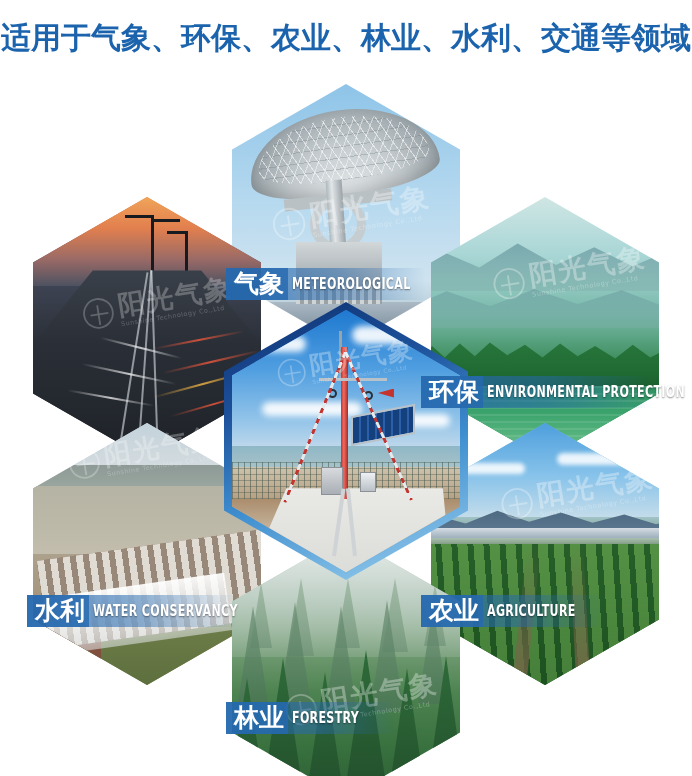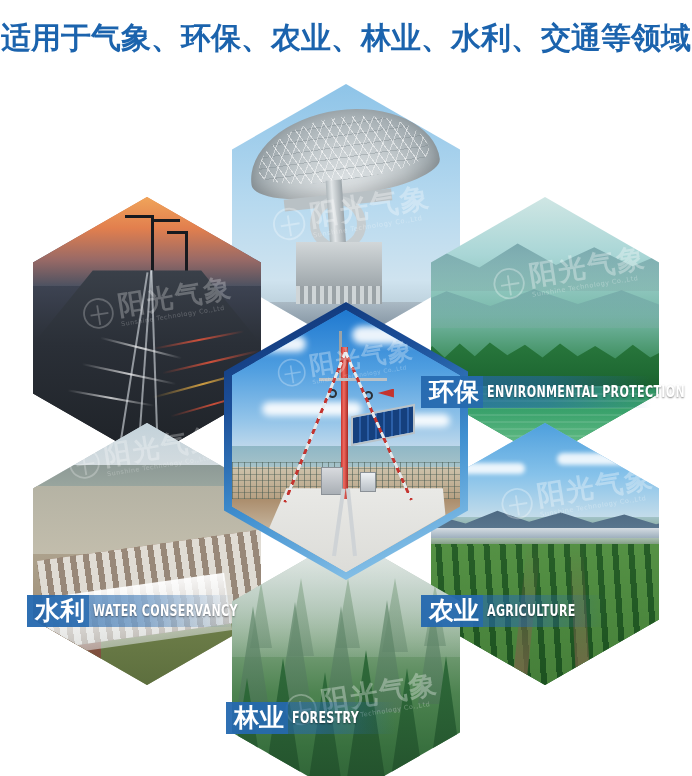--- a/index.html
+++ b/index.html
@@ -547,20 +547,25 @@
   </div>
 
   <div class="wm" style="left:262px; top:266px; transform:rotate(-9deg) scale(0.82); opacity:0.30;">
     <div class="wm-logo"></div>
     <div class="wm-text">
       <span class="wm-cn">阳光气象</span>
       <span class="wm-en">Sunshine Technology Co.,Ltd</span>
     </div>
   </div>
 
+  <div class="hex-label lbl-meteorological">
+    <div class="label-strip" style="width:200px;"></div>
+    <span class="label-cn">气象</span>
+    <span class="label-en">METEOROLOGICAL</span>
+  </div>
 
 
   <div class="hex-label lbl-environmental">
     <div class="label-strip" style="width:230px;"></div>
     <span class="label-cn">环保</span>
     <span class="label-en">ENVIRONMENTAL PROTECTION</span>
   </div>
 
   <div class="hex-label lbl-water">
     <div class="label-strip" style="width:210px;"></div>

